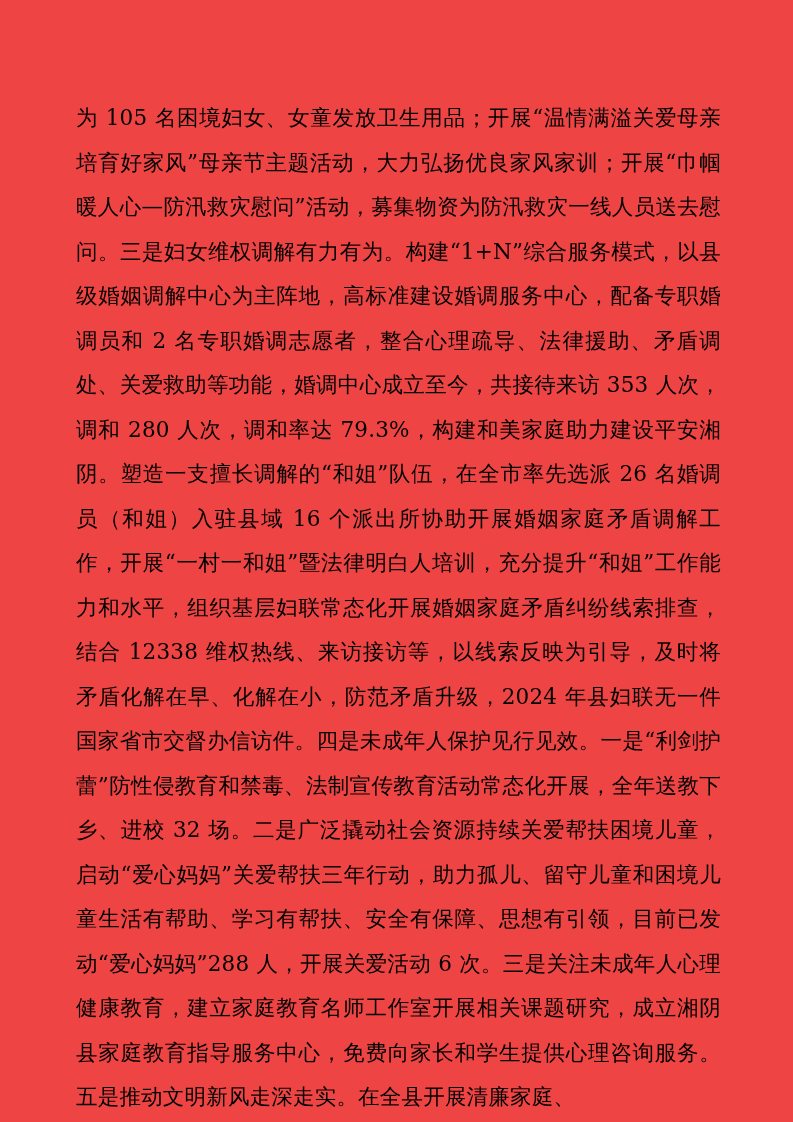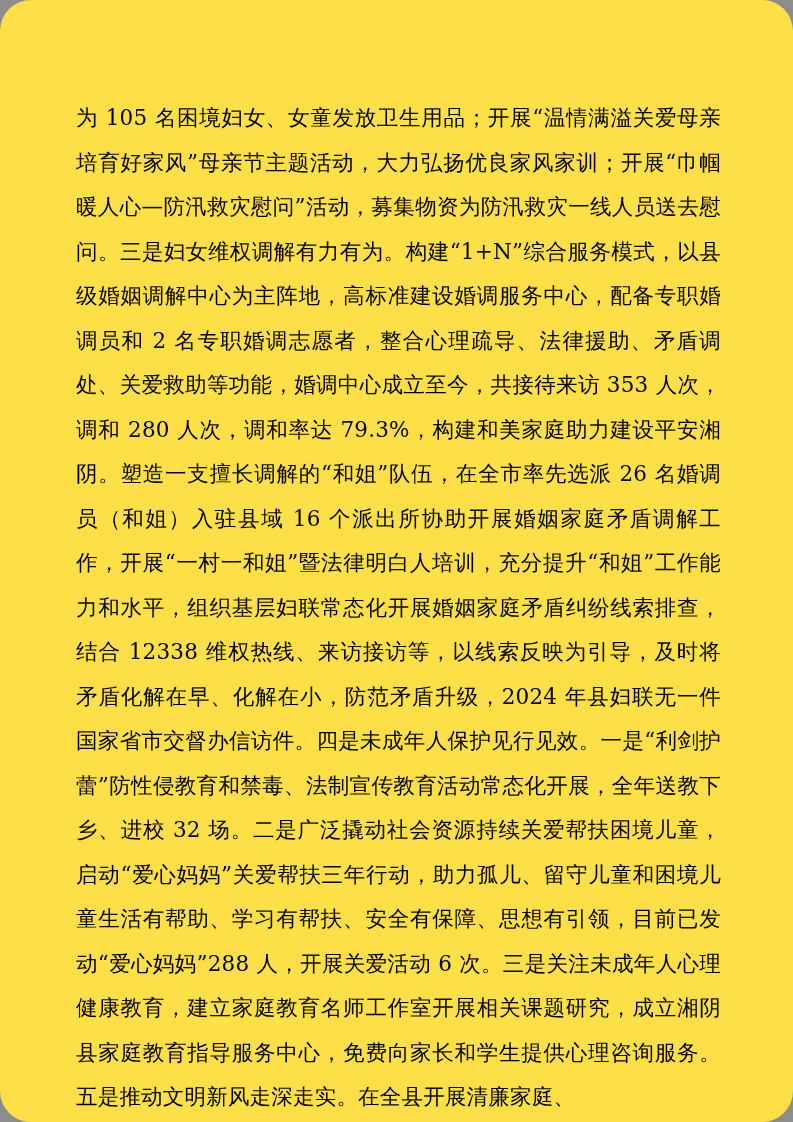--- a/index.html
+++ b/index.html
@@ -7,25 +7,24 @@
     padding: 0;
     background: #8c8c8c;
   }
   body {
     font-family: "DejaVu Sans", "Liberation Sans", sans-serif;
   }
   .page {
     position: relative;
     width: 793px;
     height: 1122px;
-    background: #fde047;
+    background: #ef4444;
     margin: 0 auto;
     overflow: hidden;
     box-sizing: border-box;
-    border-radius: 31px;
   }
   .doc-body {
     position: absolute;
     left: 76px;
     top: 96px;
     width: 645px;
   }
   .doc-paragraph {
     margin: 0;
     font-family: "DejaVu Serif", "Liberation Serif", serif;

